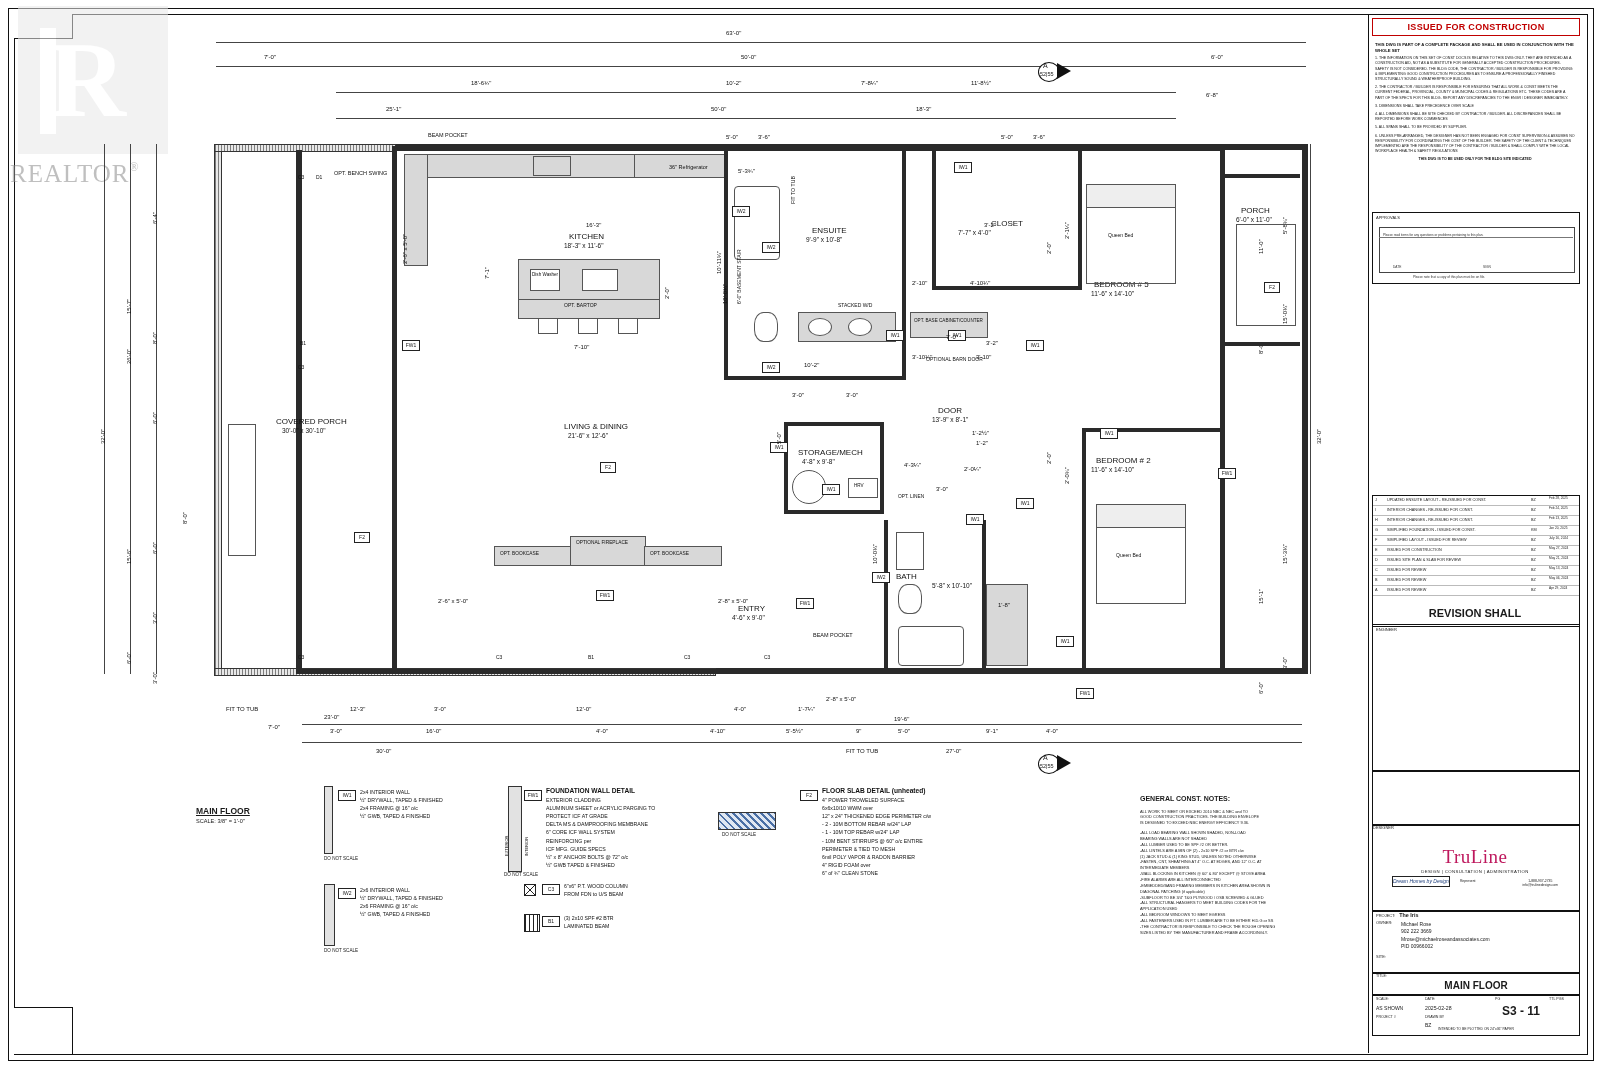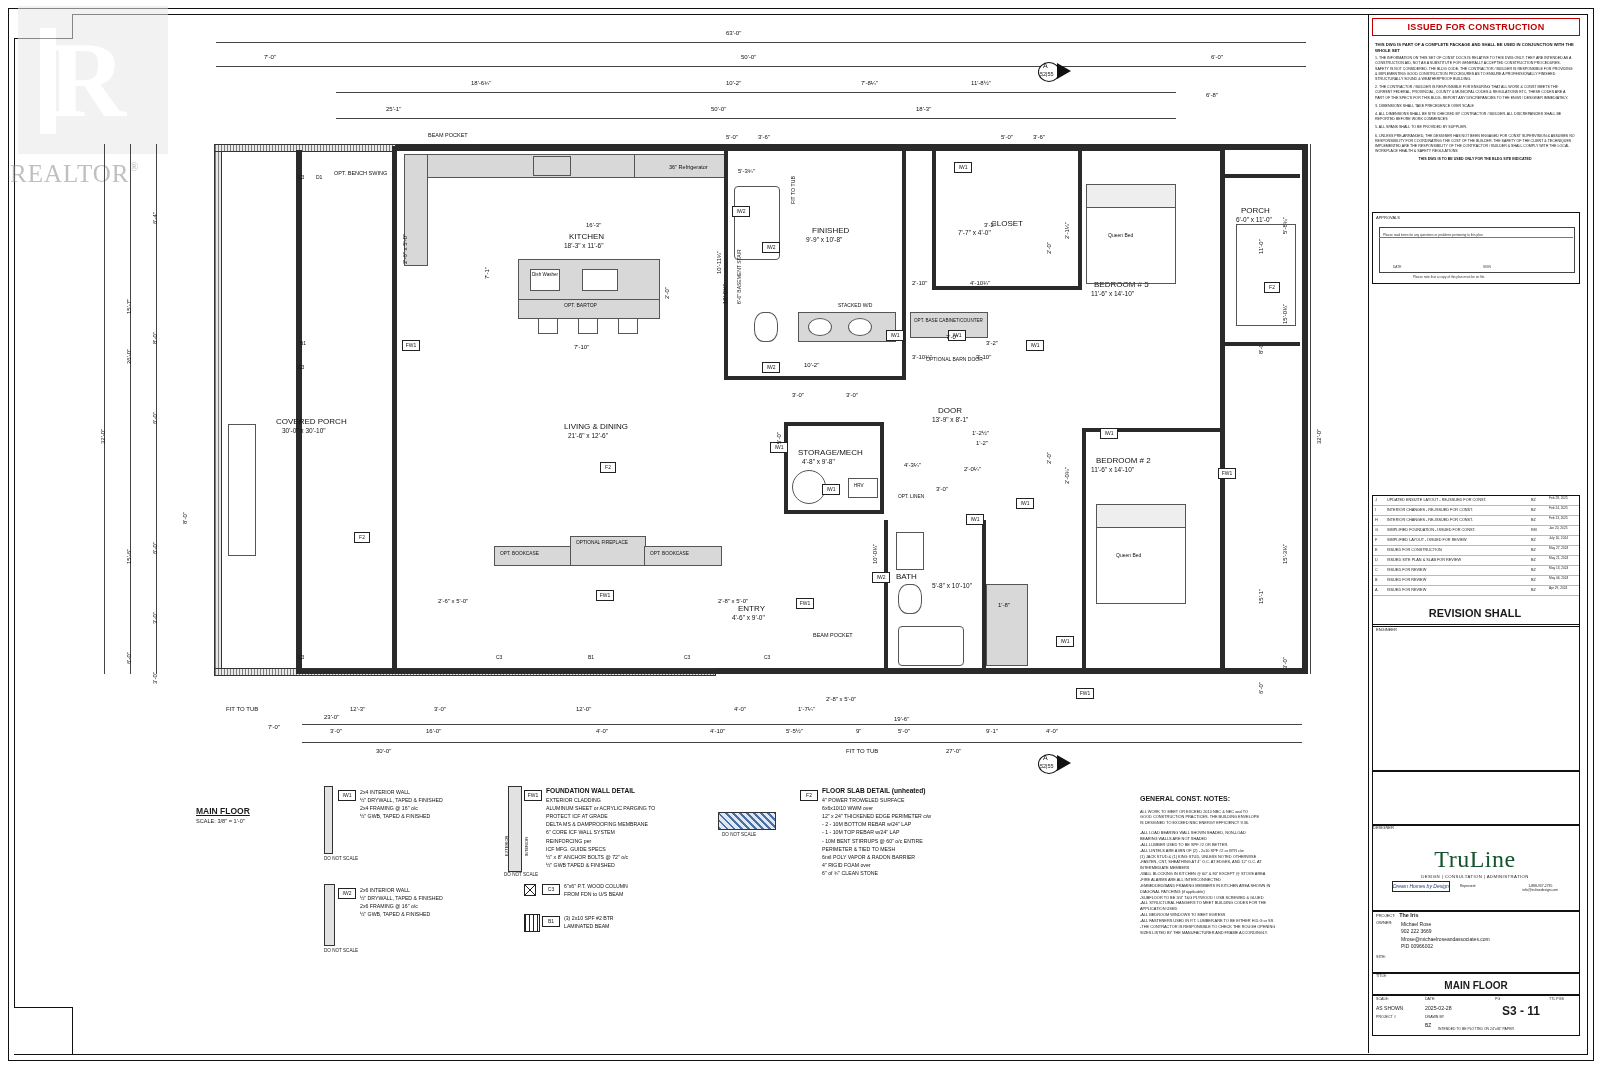--- a/index.html
+++ b/index.html
@@ -49,21 +49,21 @@
   .revrow .n{position:absolute;left:2px;top:2px;}
   .revrow .d{position:absolute;left:14px;top:2px;}
   .revrow .by{position:absolute;left:158px;top:2px;}
   .revrow .dt{position:absolute;left:176px;top:0px;font-size:3.2px;line-height:1.3;}
   .revtitle{position:absolute;left:1372px;top:607px;width:206px;text-align:center;font-size:11px;font-weight:bold;}
   .engbox{position:absolute;left:1372px;top:624px;width:206px;height:146px;border:1px solid #111;font-size:4px;}
   .engbox .t{padding:2px 3px;}
   .stampbox{position:absolute;left:1372px;top:770px;width:206px;height:54px;border:1px solid #111;font-size:4px;}
   .desbox{position:absolute;left:1372px;top:824px;width:206px;height:86px;border:1px solid #111;font-size:4px;}
   .logo{position:absolute;left:1392px;top:846px;width:166px;text-align:center;}
-  .logo .tl{font-size:24px;font-family:"Liberation Serif",serif;color:#14532d;letter-spacing:.5px;}
+  .logo .tl{font-size:19px;font-family:"Liberation Serif",serif;color:#be185d;letter-spacing:.5px;}
   .logo .sub{font-size:4.3px;color:#222;letter-spacing:.4px;margin-top:1px;}
   .logo .tag{font-size:5px;color:#1b3c7a;font-style:italic;margin-top:2px;}
   .logo .addr{display:flex;justify-content:space-between;font-size:3.4px;color:#222;margin-top:5px;}
   .projbox{position:absolute;left:1372px;top:910px;width:206px;height:62px;border:1px solid #111;font-size:4.6px;}
   .projbox .row{position:relative;padding:1px 3px;}
   .projbox .k{display:inline-block;width:22px;font-size:4px;color:#222;}
   .projbox .v{font-size:5.4px;font-weight:bold;}
   .projbox .ownerblk{position:absolute;left:28px;top:10px;font-size:5px;line-height:1.45;}
   .titlebox{position:absolute;left:1372px;top:972px;width:206px;height:22px;border:1px solid #111;}
   .titlebox .k{position:absolute;left:3px;top:1px;font-size:3.6px;}
@@ -248,21 +248,21 @@
     <div class="lbl" style="left:414px;top:527px;font-size:4.8px;">OPT. BOOKCASE</div>
     <div class="lbl" style="left:490px;top:516px;font-size:4.8px;">OPTIONAL FIREPLACE</div>
     <div class="lbl" style="left:564px;top:527px;font-size:4.8px;">OPT. BOOKCASE</div>
 
     <div class="lbl big" style="left:652px;top:580px;">ENTRY</div>
     <div class="lbl" style="left:646px;top:590px;">4'-6" x 9'-0"</div>
 
     <div class="wall" style="left:638px;top:126px;width:4px;height:230px;"></div>
     <div class="wall" style="left:638px;top:352px;width:180px;height:4px;"></div>
     <div class="wall" style="left:816px;top:126px;width:4px;height:230px;"></div>
-    <div class="lbl big" style="left:726px;top:202px;">FINISHED</div>
+    <div class="lbl big" style="left:726px;top:202px;">ENSUITE</div>
     <div class="lbl" style="left:720px;top:212px;">9'-9" x 10'-8"</div>
     <div class="thin" style="position:absolute;left:648px;top:162px;width:44px;height:72px;border-radius:4px;"></div>
     <div class="vdim" style="left:704px;top:180px;font-size:5.2px;">FIT TO TUB</div>
     <div class="thin" style="position:absolute;left:668px;top:288px;width:22px;height:28px;border-radius:40%;"></div>
     <div class="gray" style="left:712px;top:288px;width:96px;height:28px;position:absolute;"></div>
     <div class="thin" style="position:absolute;left:722px;top:294px;width:22px;height:16px;border-radius:50%;background:#fff;"></div>
     <div class="thin" style="position:absolute;left:762px;top:294px;width:22px;height:16px;border-radius:50%;background:#fff;"></div>
     <div class="lbl" style="left:752px;top:278px;font-size:5px;">STACKED W/D</div>
     <div class="gray" style="left:824px;top:288px;width:76px;height:24px;position:absolute;"></div>
     <div class="lbl" style="left:828px;top:294px;font-size:4.6px;">OPT. BASE CABINET/COUNTER</div>

